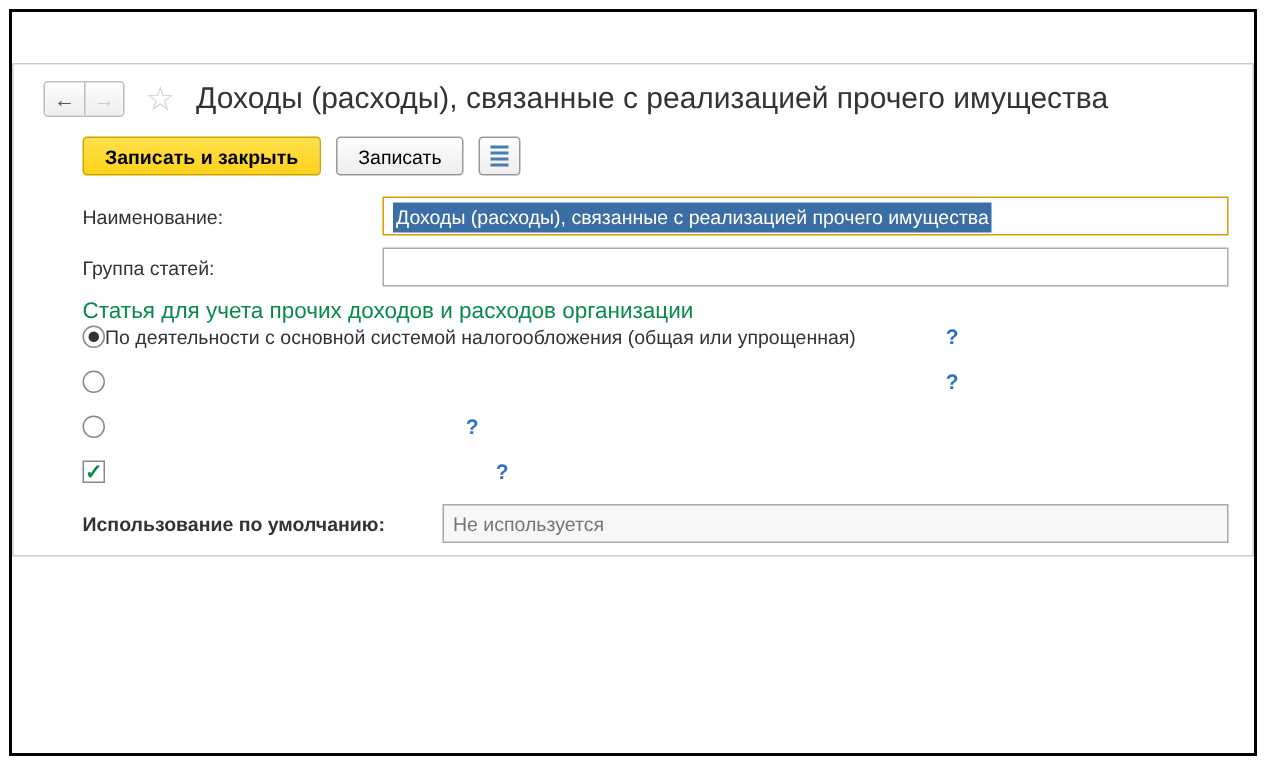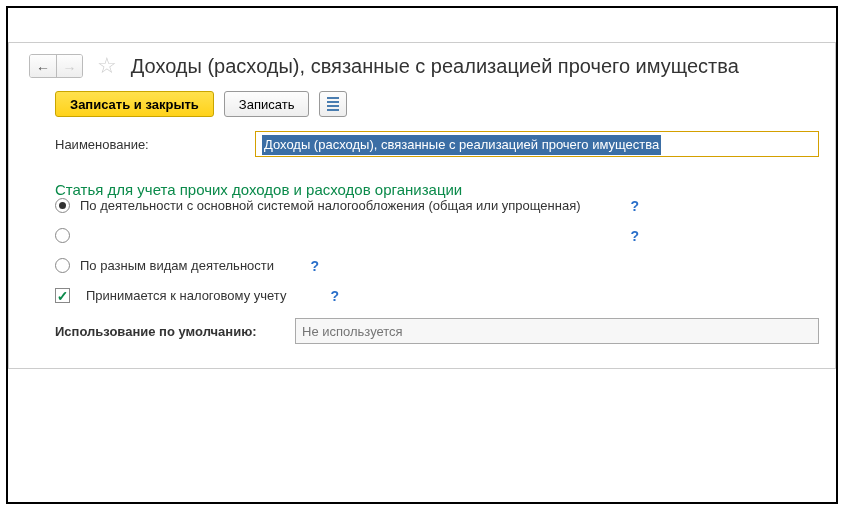--- a/index.html
+++ b/index.html
@@ -99,21 +99,21 @@
   .icon-list span {
     height: 2px;
     background: #4a7db0;
   }
   .form {
     padding: 0 16px 0 46px;
   }
   .form-row {
     display: flex;
     align-items: center;
-    margin-bottom: 24px;
+    margin-bottom: 8px;
   }
   .form-label {
     width: 200px;
     color: #333;
   }
   .form-label-sm { width: 240px; font-weight: bold; }
   .form-input {
     flex: 1;
     height: 26px;
     border: 1px solid #aaa;
@@ -140,22 +140,21 @@
   .input-box.highlight {
     border: 1px solid #d4a000;
   }
   .section-title {
     color: #0a8a4a;
     font-size: 15px;
     margin: 8px 0 0 0;
   }
   .radio-row, .check-row {
     display: flex;
-    align-items: flex-start;
-    gap: 10px;
+    align-items: center;
     margin-bottom: 14px;
   }
   .radio {
     width: 15px;
     height: 15px;
     border: 1px solid #888;
     border-radius: 50%;
     display: flex;
     align-items: center;
     justify-content: center;
@@ -217,40 +216,42 @@
       </div>
     </div>
 
     <div class="form">
       <div class="form-row">
         <div class="form-label">Наименование:</div>
         <div class="input-box highlight">
           <span class="selected-text">Доходы (расходы), связанные с реализацией прочего имущества</span>
         </div>
       </div>
+      <div class="form-row">
+        <div class="form-label">Группа статей:</div>
+        <input class="form-input" value="" style="">
+      </div>
 
       <div class="section-title">Статья для учета прочих доходов и расходов организации</div>
 
       <div class="radio-row">
         <div class="radio checked"></div>
         <span class="radio-label">По деятельности с основной системой налогообложения (общая или упрощенная)</span>
         <span class="help-icon">?</span>
       </div>
       <div class="radio-row">
         <div class="radio"></div>
         <span class="help-icon">?</span>
       </div>
       <div class="radio-row">
         <div class="radio"></div>
-        <span class="radio-label">По разным видам деятельности</span>
         <span class="help-icon" style="margin-right:500px">?</span>
       </div>
       <div class="check-row">
         <div class="checkbox">✓</div>
-        <span class="check-label" style="margin-left:6px">Принимается к налоговому учету</span>
         <span class="help-icon" style="margin-right:480px">?</span>
       </div>
 
       <div class="form-row">
         <div class="form-label form-label-sm">Использование по умолчанию:</div>
         <input class="form-input" style="background: rgb(247, 247, 247); color: #4c1d95;" placeholder="Не используется">
       </div>
     </div>
   </div>
 </div>

